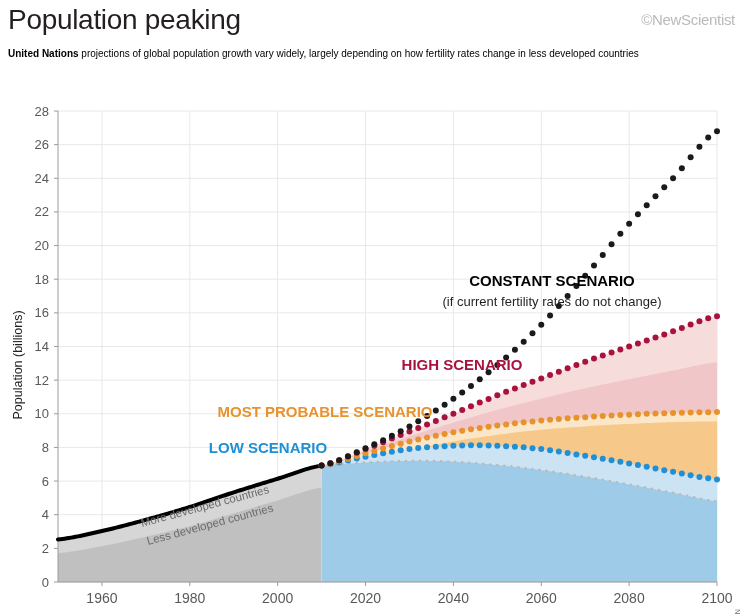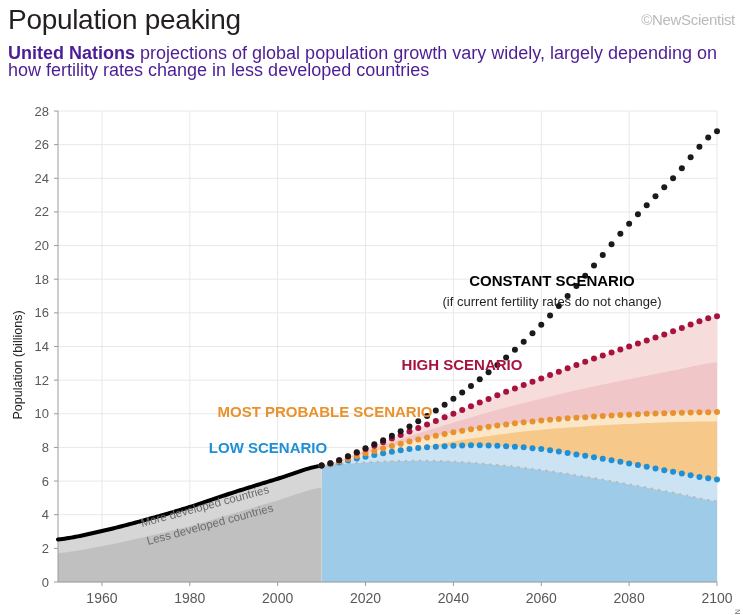--- a/index.html
+++ b/index.html
@@ -40,23 +40,23 @@
     font-size: 15px;
     font-weight: 400;
     color: #b9babc;
     letter-spacing: -0.3px;
   }
   #chart-subtitle {
     position: absolute;
     left: 8px;
     top: 45px;
     width: 722px;
-    font-size: 18px;
+    font-size: 10px;
     line-height: 17px;
-    color: #4c1d95;
+    color: #000000;
   }
   #chart-subtitle b {
     font-weight: 700;
   }
 
   
   #source-note {
     position: absolute;
     right: 1px;
     bottom: 6px;

